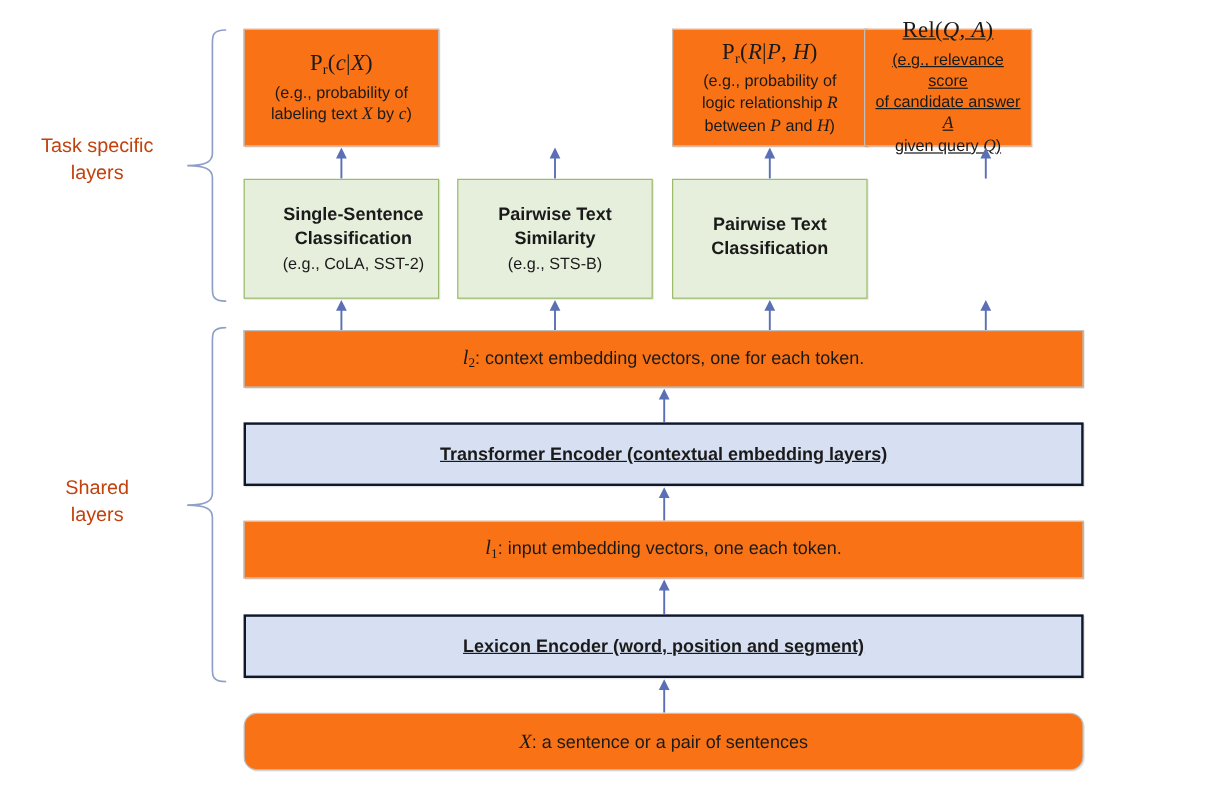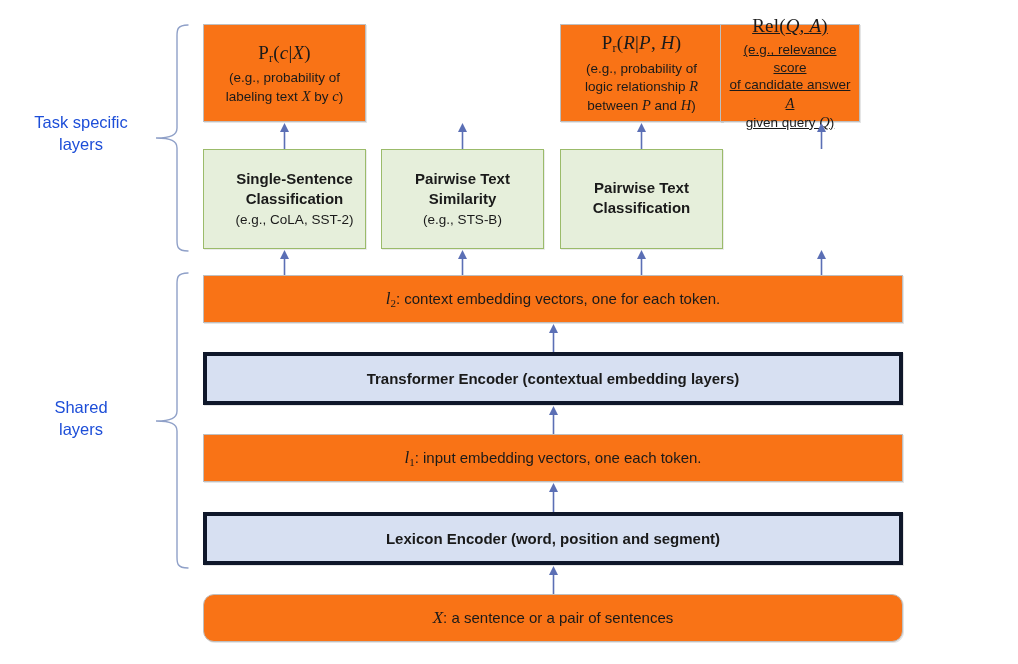--- a/index.html
+++ b/index.html
@@ -40,22 +40,23 @@
   }
 
   .box-green {
     background: #e6efdb;
     border: 1px solid #9bbb6a;
     box-shadow: 1px 1px 0 rgba(0,0,0,0.08);
   }
 
   .box-blue {
     background: #d7e0f2;
-    border: 4px solid #0f172a;
+    border: 2px solid #0f172a;
     box-shadow: 1px 1px 0 rgba(0,0,0,0.10);
+    text-decoration: underline;
   }
 
   
   .formula {
     font-family: "Liberation Serif", serif;
     font-size: 19px;
     letter-spacing: .2px;
     margin-bottom: 3px;
     white-space: nowrap;
   }
@@ -122,21 +123,21 @@
   .brace {
     position: absolute;
   }
   .brace svg { display: block; }
 
   .side-label {
     position: absolute;
     text-align: center;
     font-size: 16.5px;
     line-height: 1.35;
-    color: #1d4ed8;
+    color: #c2410c;
   }
 </style>
 </head>
 <body>
 
 <div class="canvas">
 
   <div class="brace" style="left:155px; top:24px; width:34px; height:228px;">
     <svg width="34" height="228" viewBox="0 0 34 228" fill="none">
       <path d="M33 1 C22 1 22 6 22 12 L22 104 C22 111 16 114 1 114 C16 114 22 117 22 124 L22 216 C22 222 22 227 33 227" stroke="#8fa0c8" stroke-width="1.4" fill="none" stroke-linecap="round"></path>

